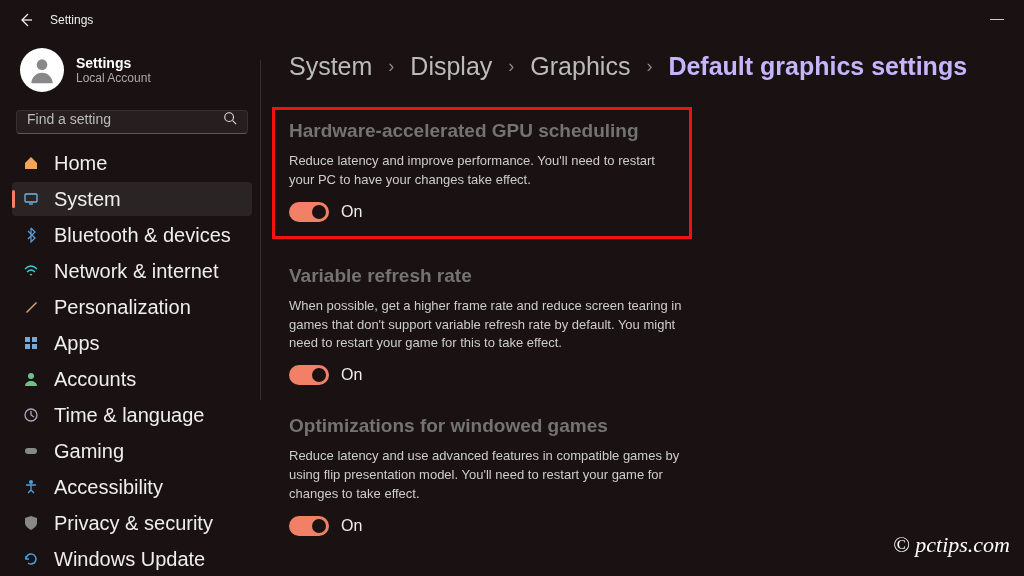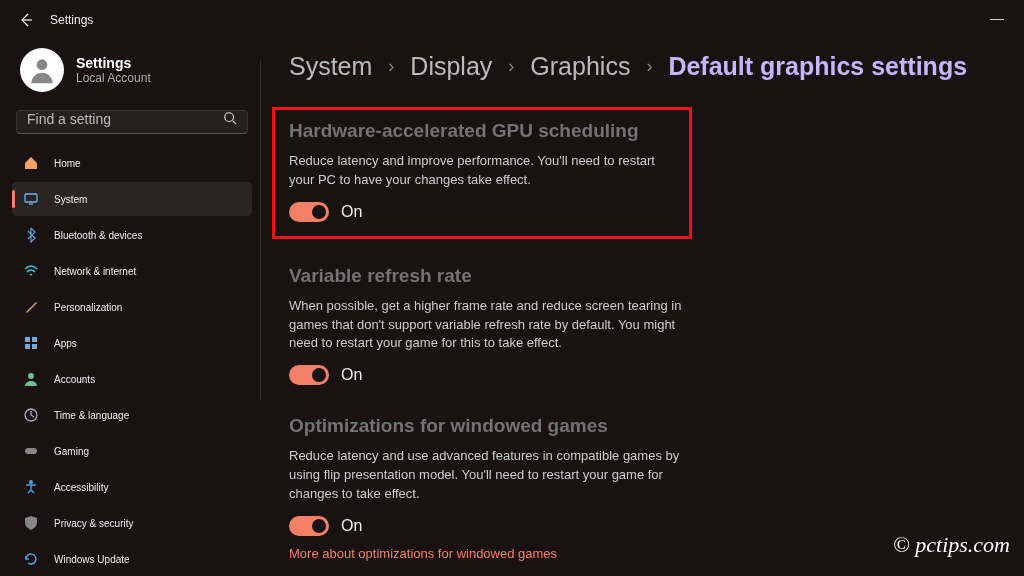--- a/index.html
+++ b/index.html
@@ -56,21 +56,21 @@
   color: #fff; font-size: 14px;
 }
 .search-box input::placeholder { color: #bbb; }
 .search-box .s-icon { color: #ddd; }
 
 .nav { display: flex; flex-direction: column; gap: 2px; }
 .nav-item {
   display: flex; align-items: center; gap: 14px;
   height: 34px; padding: 0 10px;
   border-radius: 4px; cursor: pointer;
-  font-size: 10px; color: #eee;
+  font-size: 20px; color: #eee;
   position: relative;
 }
 .nav-item.active { background: rgba(255,255,255,0.08); }
 .nav-item.active::before {
   content: ""; position: absolute; left: 0; top: 8px; bottom: 8px;
   width: 3px; background: #f28066; border-radius: 2px;
 }
 .nav-icon { width: 18px; height: 18px; display: flex; align-items: center; justify-content: center; }
 
 .divider {
@@ -304,18 +304,17 @@
 
     <div class="section">
       <div class="sec-title">Optimizations for windowed games</div>
       <div class="sec-desc">Reduce latency and use advanced features in compatible games by using flip presentation model. You'll need to restart your game for changes to take effect.</div>
       <div class="toggle-row">
         <div class="toggle">
             <div class="knob"></div>
           </div>
         <span class="toggle-label">On</span>
       </div>
-      <a class="link">More about optimizations for windowed games</a>
     </div>
   </div>
 </div>
 
 <div class="watermark">© pctips.com</div>
 
 </body></html>

